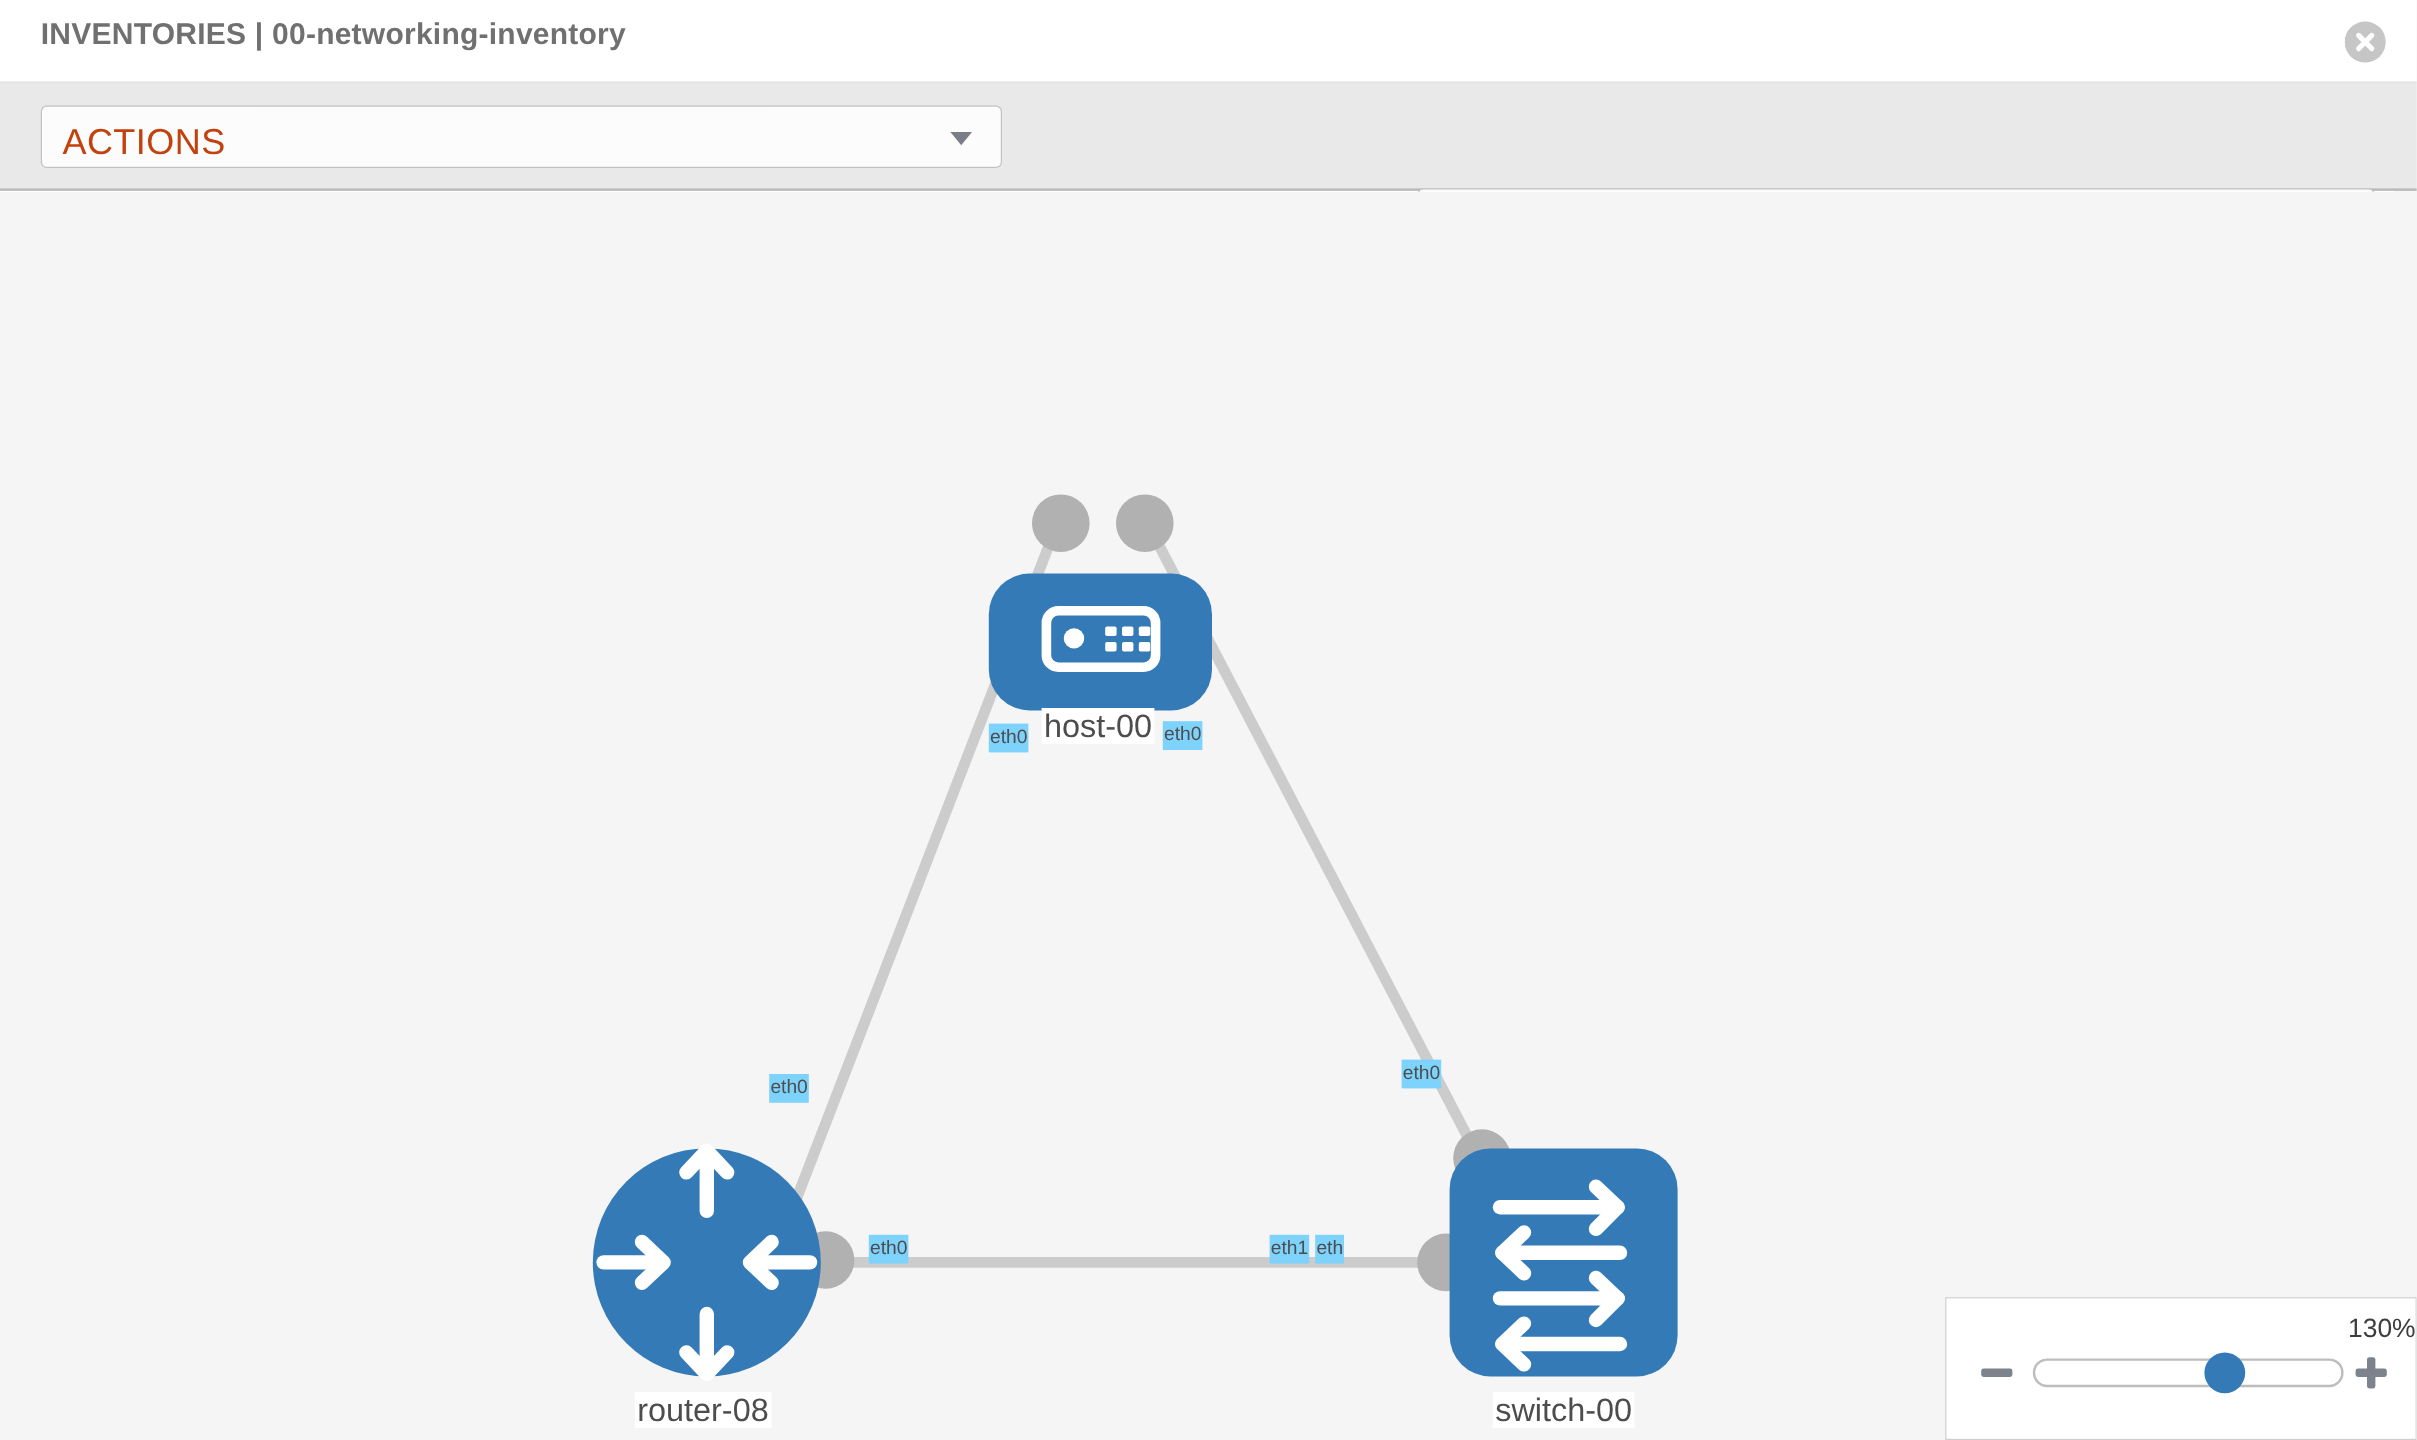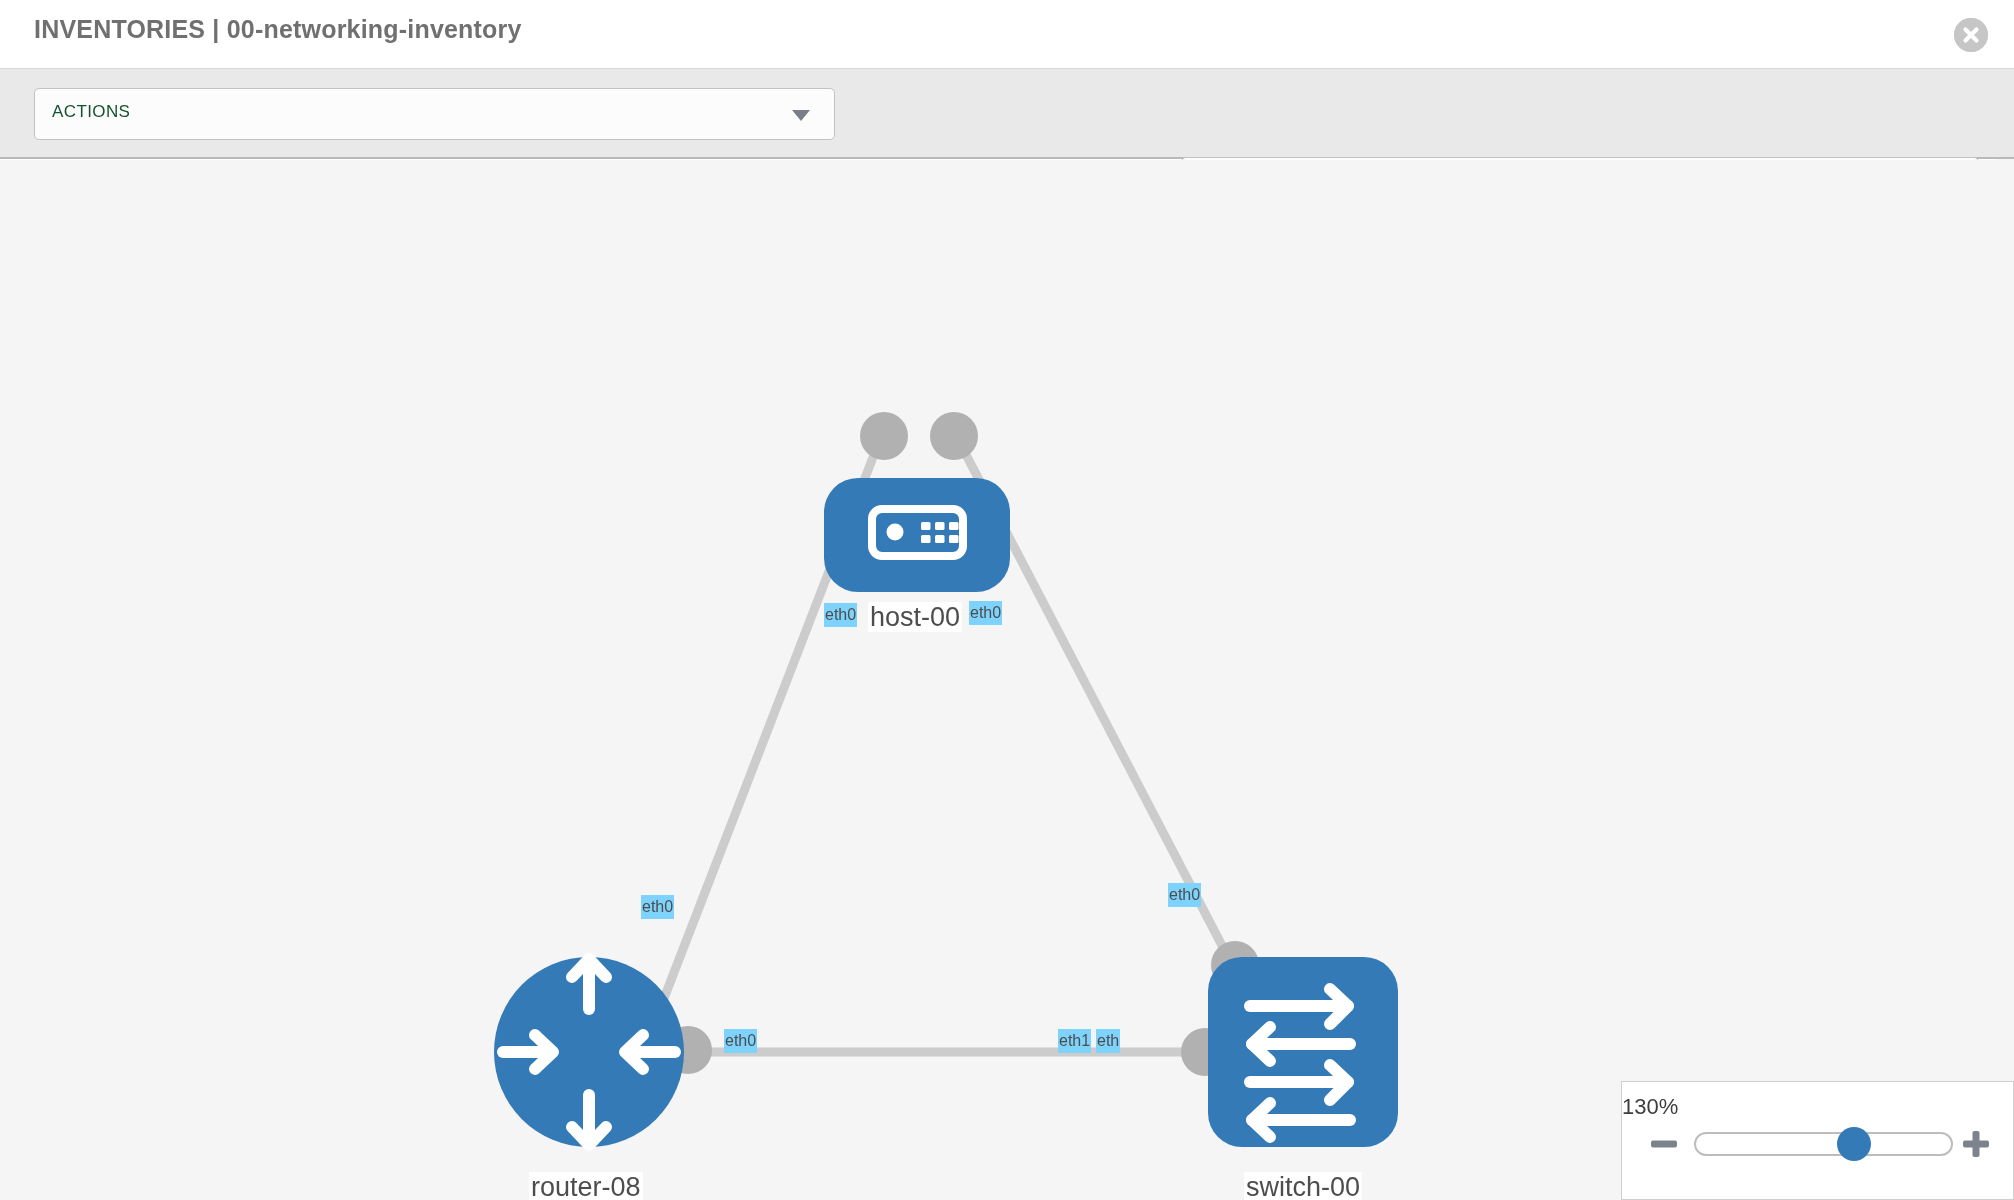--- a/index.html
+++ b/index.html
@@ -58,22 +58,22 @@
     position: absolute;
     left: 34px; top: 19px;
     width: 801px; height: 52px;
     background: #fcfcfc;
     border: 1px solid #c2c2c2;
     border-radius: 5px;
   }
   .actions-select .sel-label {
     position: absolute;
     left: 17px; top: 13px;
-    font-size: 17px;
-    color: #14532d;
+    font-size: 30px;
+    color: #c2410c;
     letter-spacing: .4px;
   }
   .caret {
     position: absolute;
     right: 24px; top: 50%;
     margin-top: -4px;
     width: 0; height: 0;
     border-left: 9px solid transparent;
     border-right: 9px solid transparent;
     border-top: 11px solid #7a7f87;
@@ -119,21 +119,20 @@
   }
 
   .node-label {
     position: absolute;
     font-size: 27px;
     color: #4d4d4d;
     background: #ffffff;
     white-space: nowrap;
     padding: 0 2px;
     line-height: 30px;
-    margin-top: 12px;
   }
   .iface-label {
     position: absolute;
     font-size: 16px;
     color: #4d4d4d;
     background: #7dd3fc;
     white-space: nowrap;
     padding: 0 1px;
     line-height: 24px;
   }
@@ -143,21 +142,21 @@
     position: absolute;
     left: 1621px; top: 1081px;
     width: 393px; height: 119px;
     background: #ffffff;
     border: 1px solid #cfcfcf;
   }
   .zoom-value {
     position: absolute;
     top: 12px; left: 0;
     width: 100%;
-    text-align: left;
+    text-align: right;
     font-size: 22px;
     color: #3d3d3d;
   }
   .zoom-minus, .zoom-plus {
     position: absolute;
     top: 47px;
     width: 30px; height: 30px;
     cursor: pointer;
   }
   .zoom-minus { left: 27px; }

